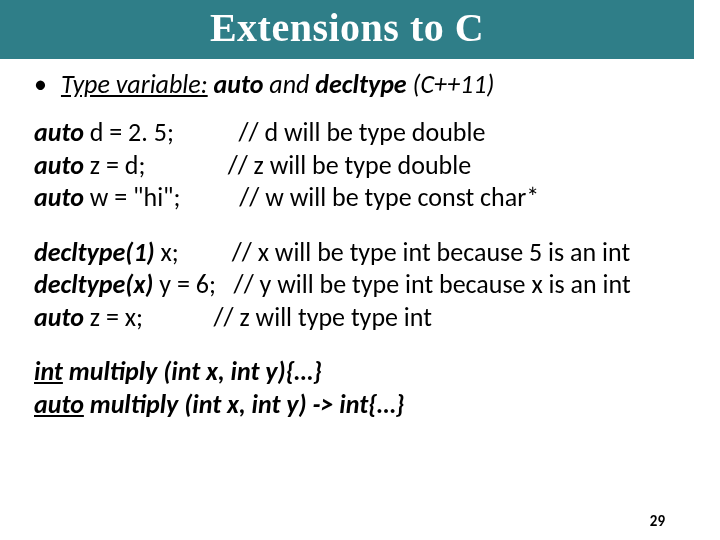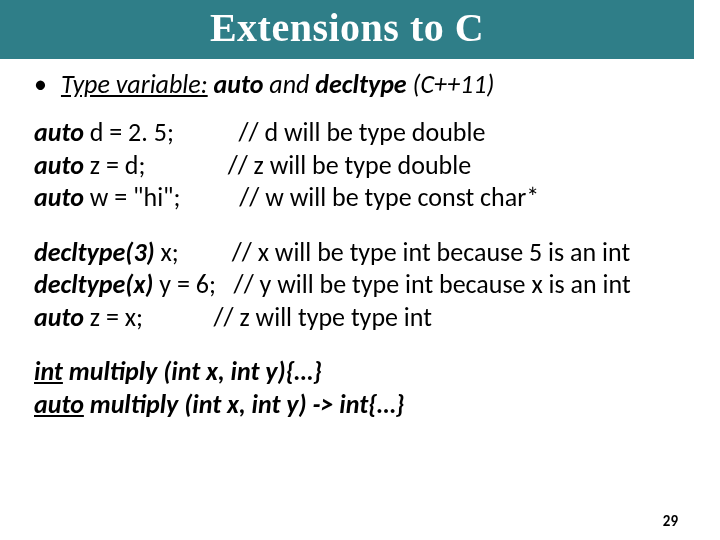--- a/index.html
+++ b/index.html
@@ -52,21 +52,21 @@
     margin: 0 0 22px 0;
     font-size: 26px;
     line-height: 1.25;
   }
   .row { white-space: pre; }
   .kw { font-weight: 700; font-style: italic; }
   .sig { margin-top: 4px; }
   .sig .row { font-weight: 700; font-style: italic; }
   .pagenum {
     position: absolute;
-    right: 16px;
+    right: 29px;
     bottom: 10px;
     font-size: 15px;
     font-weight: 700;
     color: #000;
   }
 </style>
 </head>
 <body>
 
 <div class="slide">
@@ -82,21 +82,21 @@
       </span>
     </div>
 
     <div class="block">
       <div class="row"><span class="kw">auto</span><span> d = 2. 5;           </span><span>// d will be type double</span></div>
       <div class="row"><span class="kw">auto</span><span> z = d;              </span><span>// z will be type double</span></div>
       <div class="row"><span class="kw">auto</span><span> w = "hi";          </span><span>// w will be type const char*</span></div>
     </div>
 
     <div class="block">
-      <div class="row"><span class="kw">decltype(3)</span><span> x;         </span><span>// x will be type int because 5 is an int</span></div>
+      <div class="row"><span class="kw">decltype(1)</span><span> x;         </span><span>// x will be type int because 5 is an int</span></div>
       <div class="row"><span class="kw">decltype(x)</span><span> y = 6;   </span><span>// y will be type int because x is an int</span></div>
       <div class="row"><span class="kw">auto</span><span> z = x;            </span><span>// z will type type int</span></div>
     </div>
 
     <div class="block sig">
       <div class="row"><span class="u">int</span><span> multiply (int x, int y){…}</span></div>
       <div class="row"><span class="u">auto</span><span> multiply (int x, int y) -&gt; int{…}</span></div>
     </div>
 
   </div>

